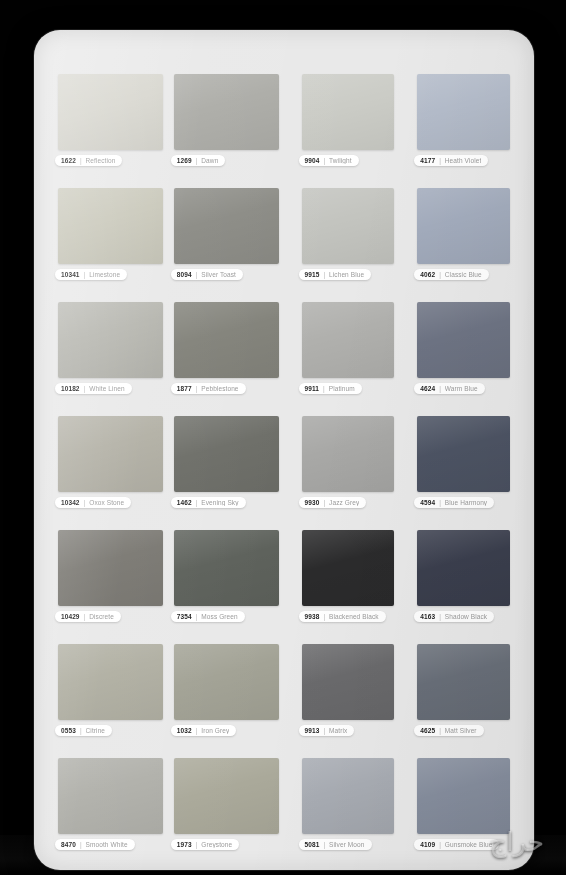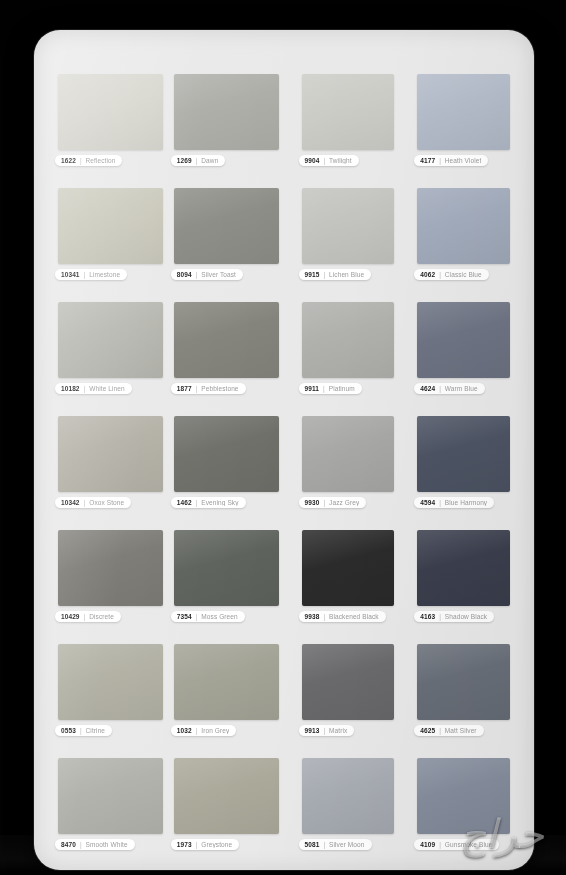--- a/index.html
+++ b/index.html
@@ -133,28 +133,27 @@
     overflow: hidden;
     text-overflow: ellipsis;
   }
 
   
   #watermark {
     position: absolute;
     right: 22px;
     bottom: 18px;
     font-family: "DejaVu Sans", sans-serif;
-    font-size: 40px;
+    font-size: 26px;
     color: rgba(255,255,255,0.42);
     letter-spacing: 1px;
     text-shadow: 0 1px 3px rgba(0,0,0,0.6);
     direction: rtl;
     pointer-events: none;
     user-select: none;
-    font-style: italic;
   }
 </style>
 </head>
 <body>
 
 <div id="photo-frame">
   <div class="backdrop-floor"></div>
 
   <div id="colour-card">
     <div id="swatch-grid">

